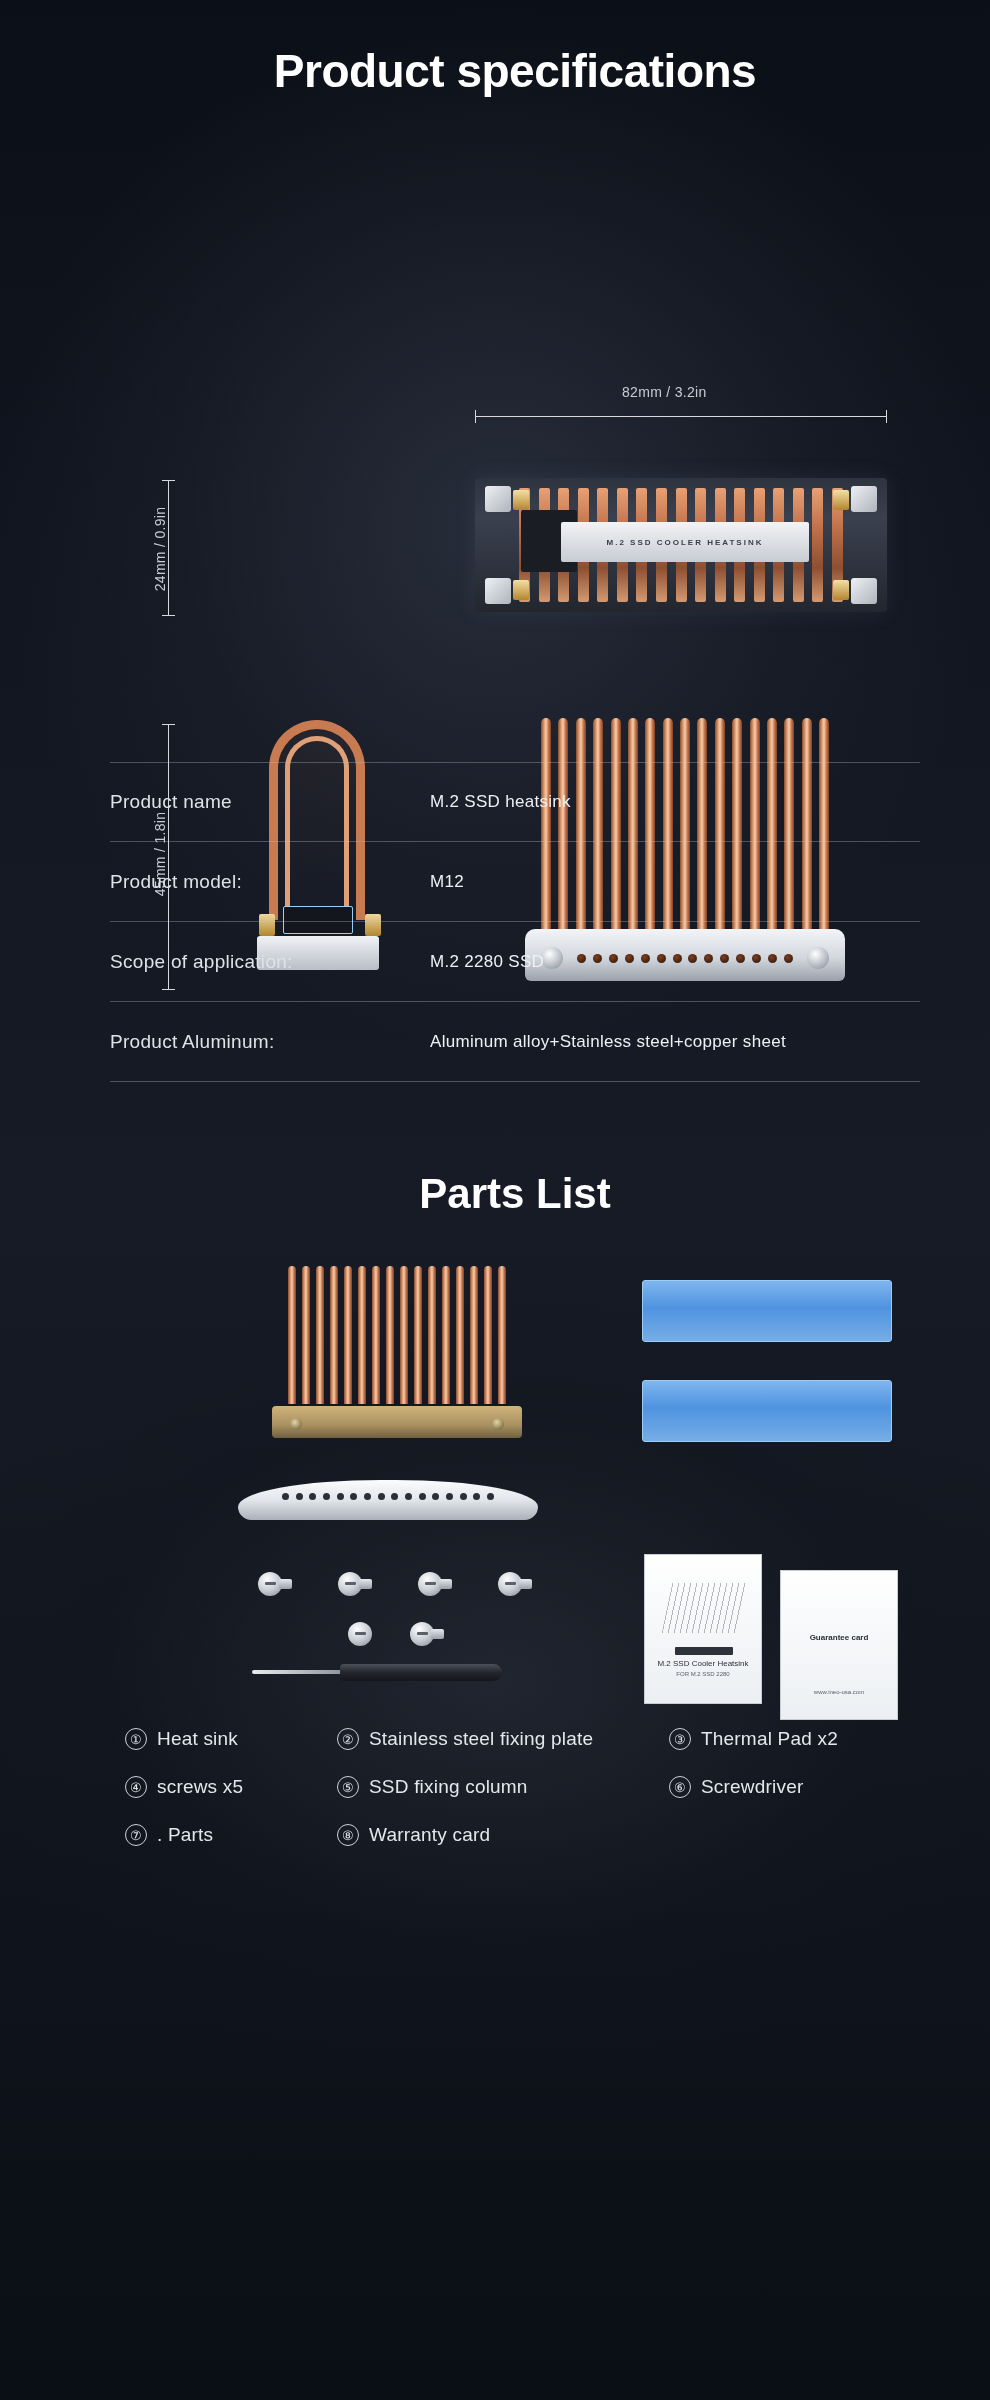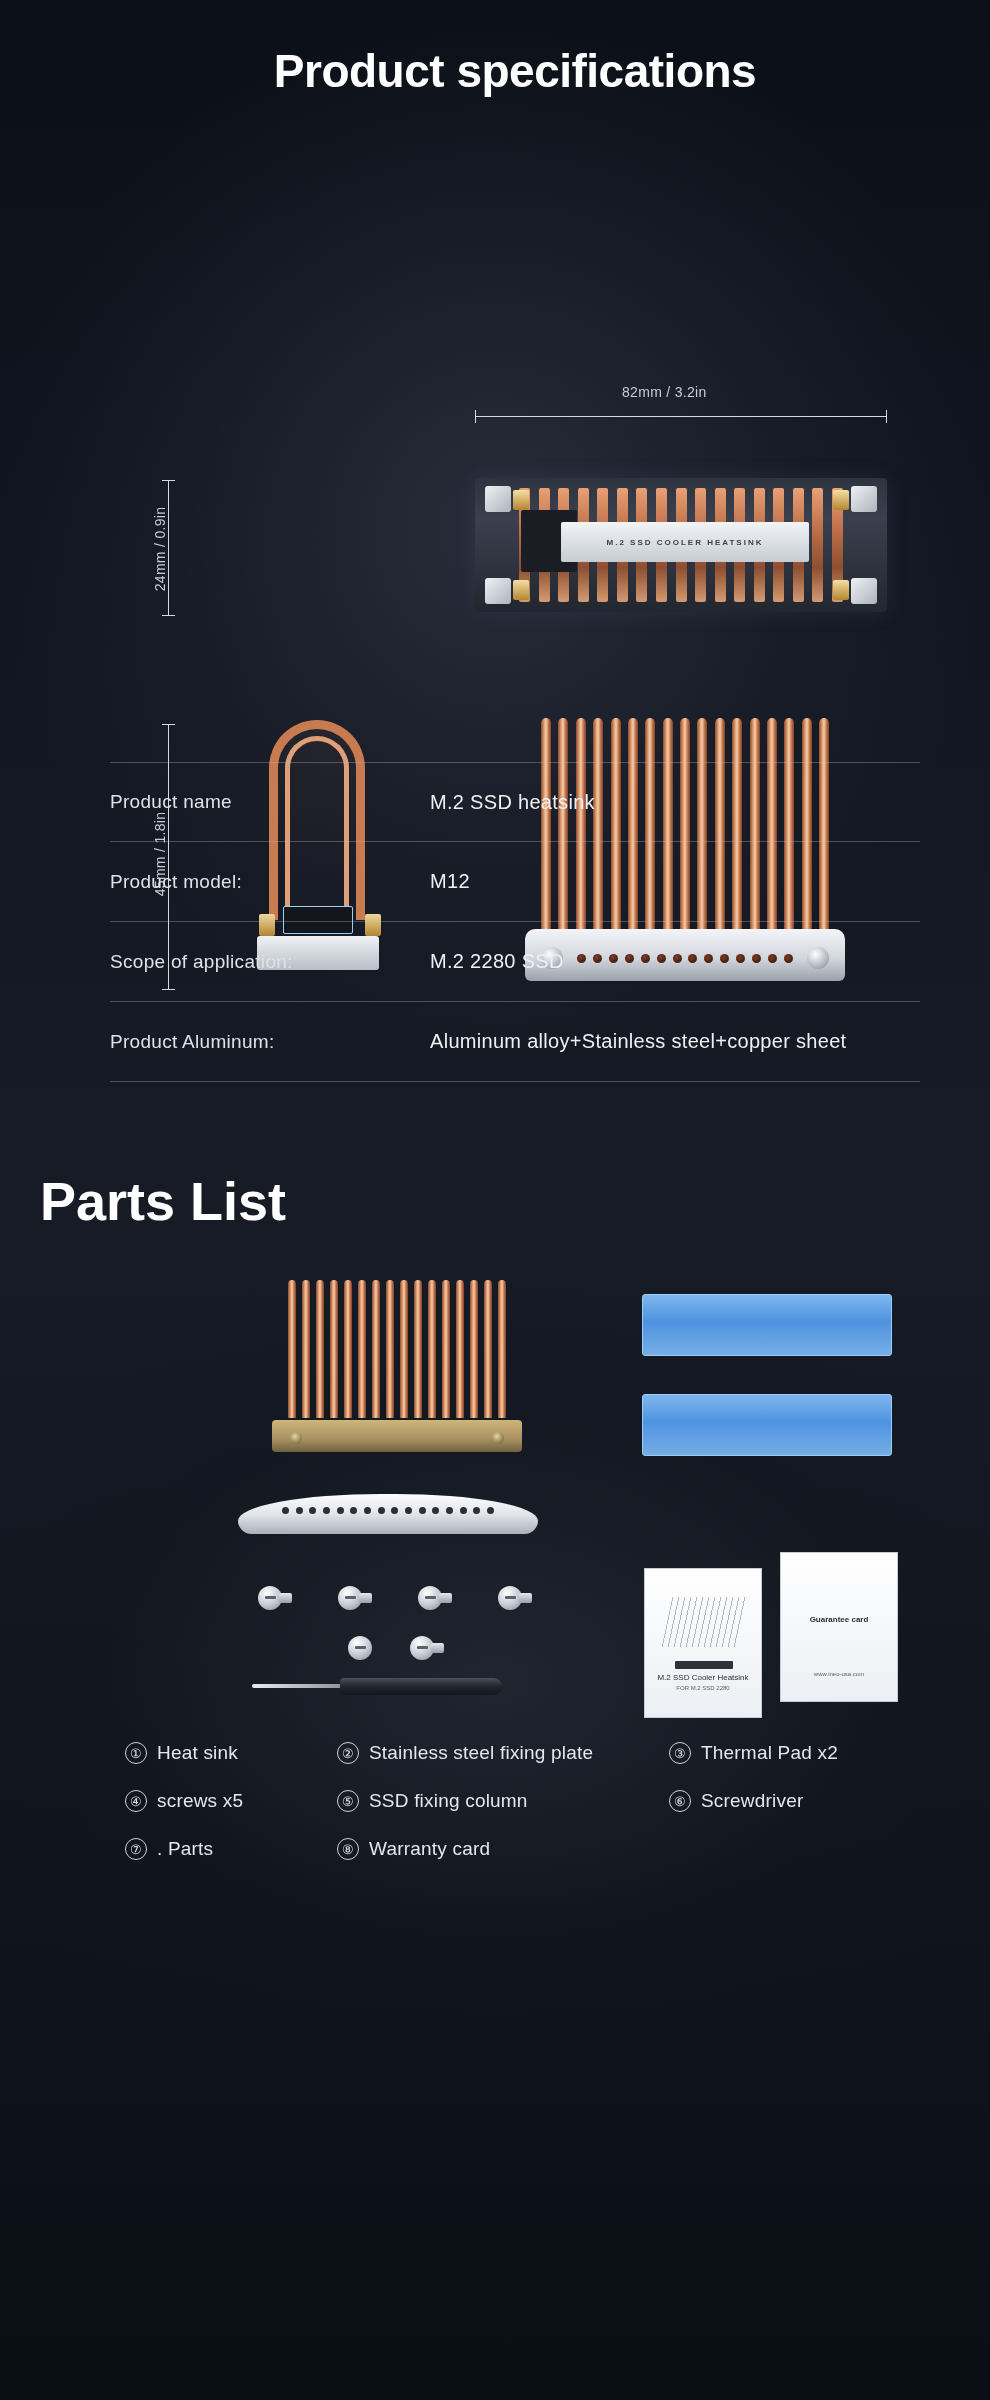--- a/index.html
+++ b/index.html
@@ -197,28 +197,28 @@
     border-bottom: 1px solid rgba(190,198,210,0.32);
   }
   .spec-row:first-child { border-top: 1px solid rgba(190,198,210,0.32); }
   .spec-key {
     width: 320px;
     font-size: 19px;
     color: #dfe2e7;
     letter-spacing: 0.3px;
   }
   .spec-val {
-    font-size: 20px;
+    font-size: 17px;
     color: #eef0f3;
     letter-spacing: 0.3px;
   }
 
   h2.subtitle {
-    text-align: left;
-    font-size: 54px;
+    text-align: center;
+    font-size: 42px;
     font-weight: bold;
     color: #ffffff;
     margin-top: 92px;
   }
 
   
   .parts {
     position: relative;
     height: 470px;
     margin-top: 36px;
@@ -292,21 +292,21 @@
     background: linear-gradient(180deg,#4a4f59 0%,#23262d 50%,#14161b 100%);
     border-radius: 4px 9px 9px 4px;
   }
 
   .doc {
     position: absolute; width: 118px; height: 150px;
     background: linear-gradient(180deg,#ffffff,#eceff3);
     border: 1px solid #c7ccd3;
   }
   .doc.manual { left: 604px; top: 300px; }
-  .doc.warranty { left: 740px; top: 284px; }
+  .doc.warranty { left: 740px; top: 316px; }
   .doc .doc-title {
     position: absolute; left: 0; right: 0; text-align: center;
     font-size: 8px; color: #2c3039; font-weight: bold;
   }
   .doc.manual .doc-title { top: 104px; font-weight: normal; }
   .doc.warranty .doc-title { top: 62px; }
   .doc .doc-sub {
     position: absolute; left: 0; right: 0; text-align: center;
     font-size: 6px; color: #5a6069;
   }

